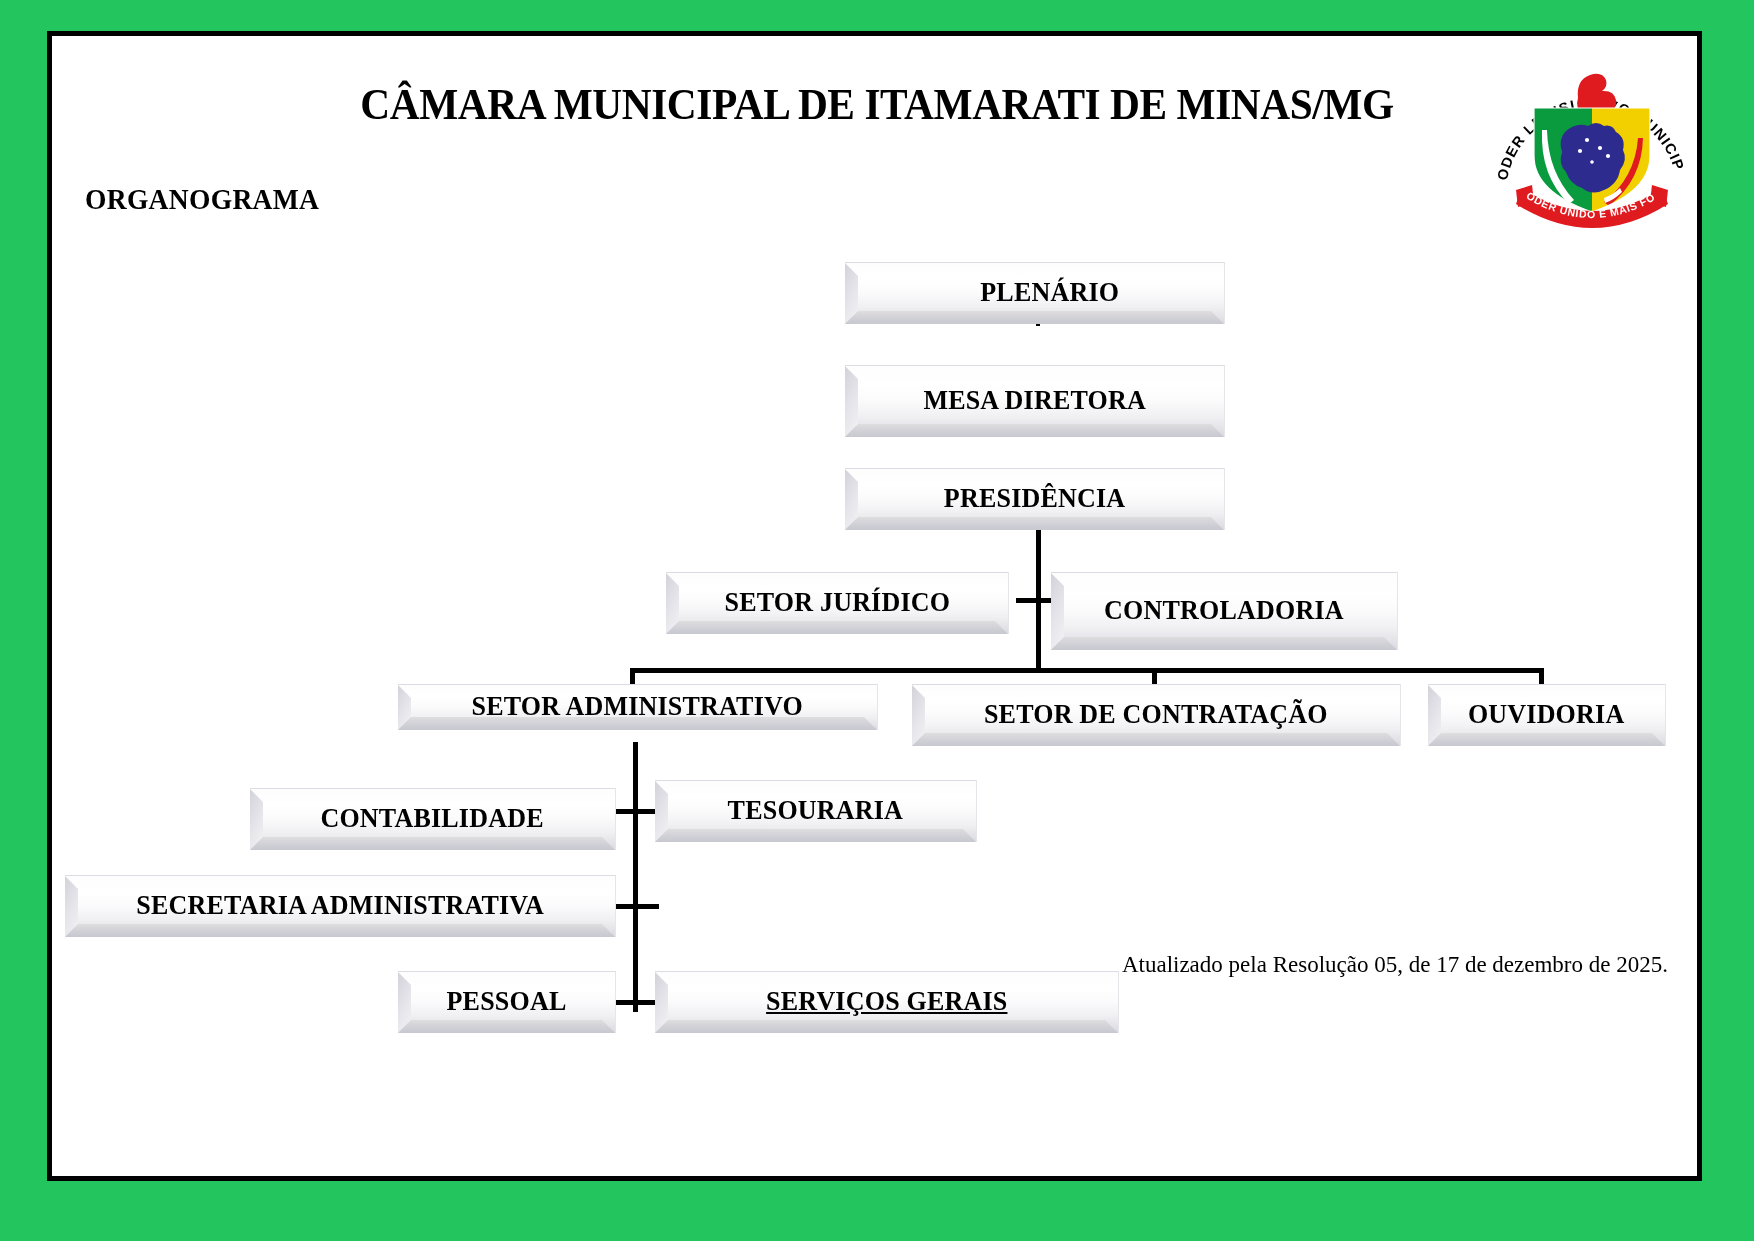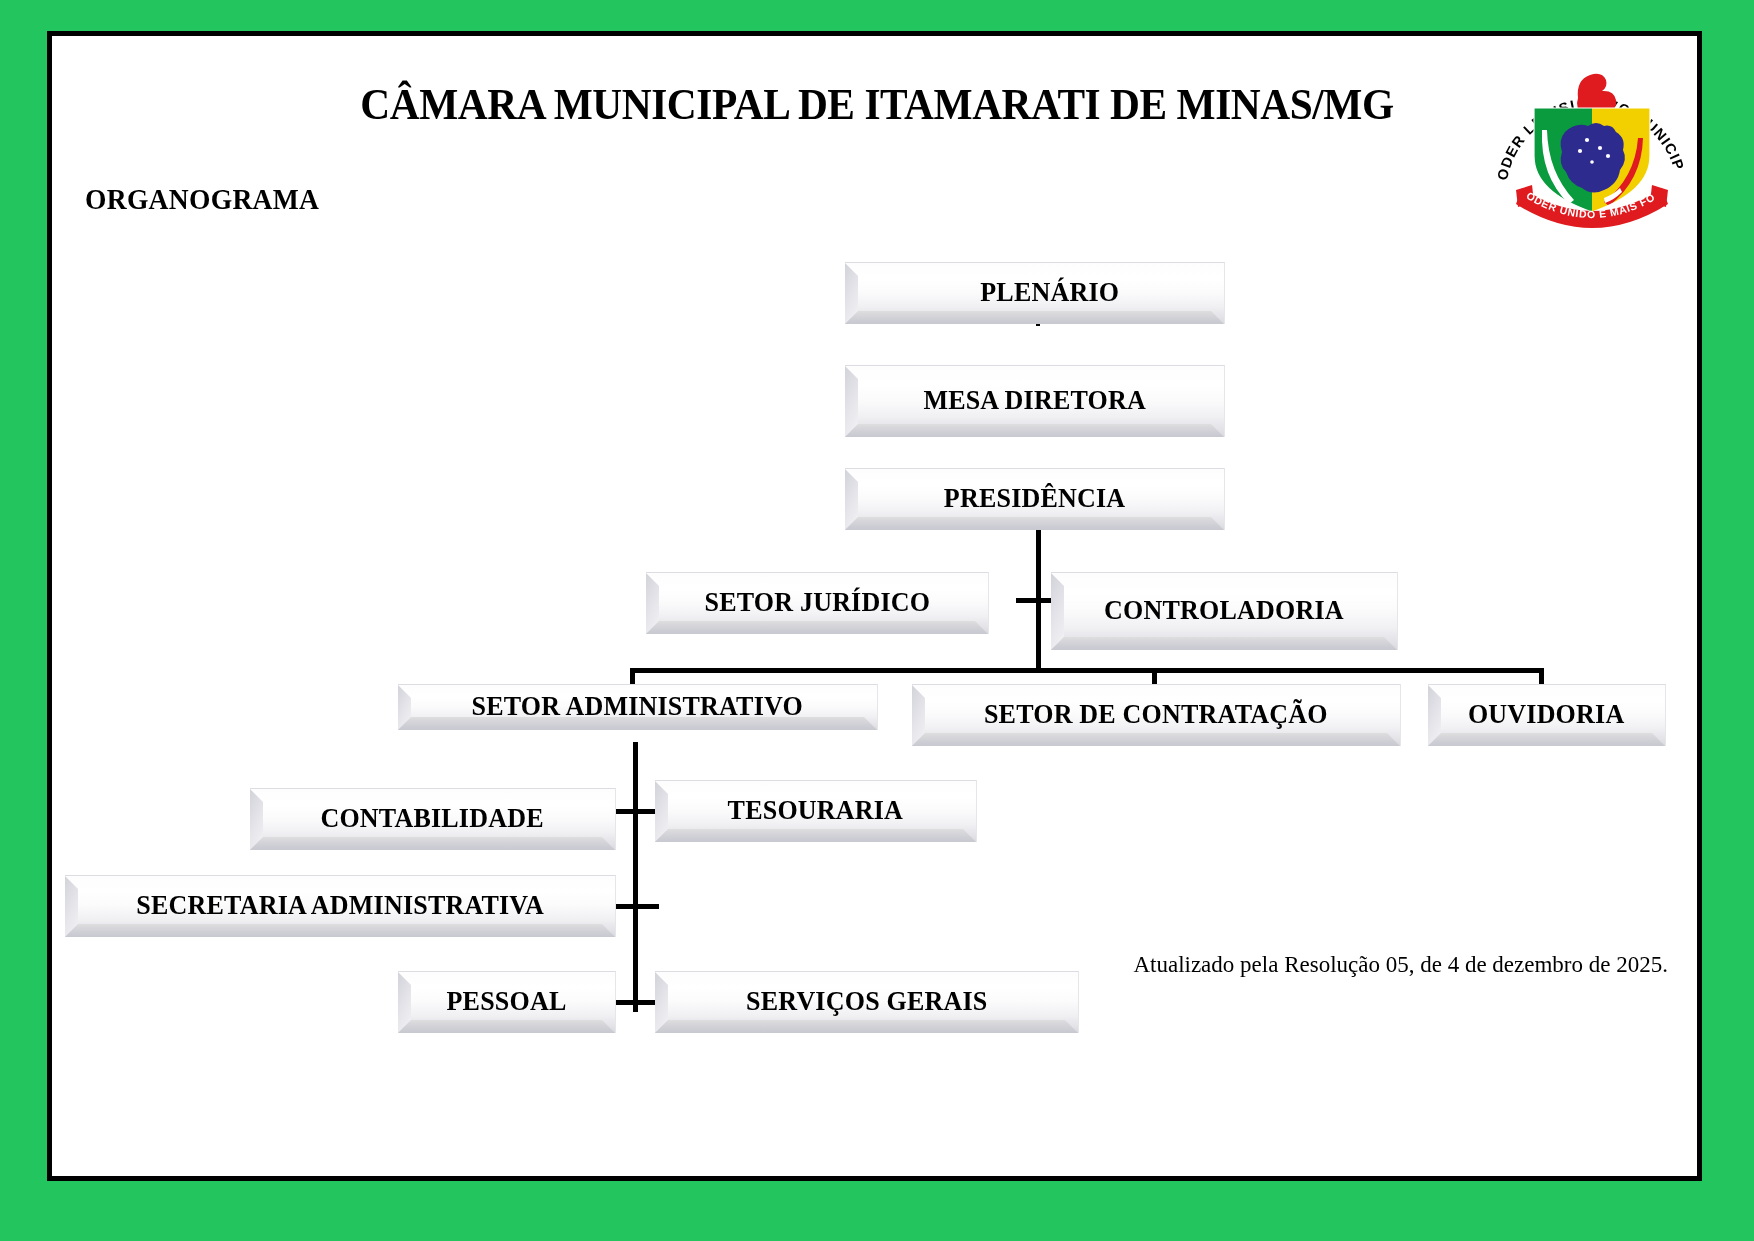--- a/index.html
+++ b/index.html
@@ -231,21 +231,21 @@
   </div>
 
   <div class="node" style="left:845px; top:365px; width:380px; height:72px;">
     <span class="label">MESA DIRETORA</span>
   </div>
 
   <div class="node" style="left:845px; top:468px; width:380px; height:62px;">
     <span class="label">PRESIDÊNCIA</span>
   </div>
 
-  <div class="node" style="left:646px; top:572px; width:343px; height:62px;">
+  <div class="node" style="left:666px; top:572px; width:343px; height:62px;">
     <span class="label">SETOR JURÍDICO</span>
   </div>
 
   <div class="node" style="left:1051px; top:572px; width:347px; height:78px;">
     <span class="label">CONTROLADORIA</span>
   </div>
 
   <div class="node" style="left:398px; top:684px; width:480px; height:46px;">
     <span class="label">SETOR ADMINISTRATIVO</span>
   </div>
@@ -268,18 +268,18 @@
 
   <div class="node" style="left:65px; top:875px; width:551px; height:62px;">
     <span class="label">SECRETARIA ADMINISTRATIVA</span>
   </div>
 
 
   <div class="node" style="left:398px; top:971px; width:218px; height:62px;">
     <span class="label">PESSOAL</span>
   </div>
 
-  <div class="node" style="left:655px; top:971px; width:424px; height:62px;">
+  <div class="node" style="left:655px; top:971px; width:464px; height:62px;text-decoration:underline;">
     <span class="label">SERVIÇOS GERAIS</span>
   </div>
 
-  <div id="footer-note">Atualizado pela Resolução 05, de 4 de dezembro de 2025.</div>
+  <div id="footer-note">Atualizado pela Resolução 05, de 17 de dezembro de 2025.</div>
 </div>
 
 </body></html>

